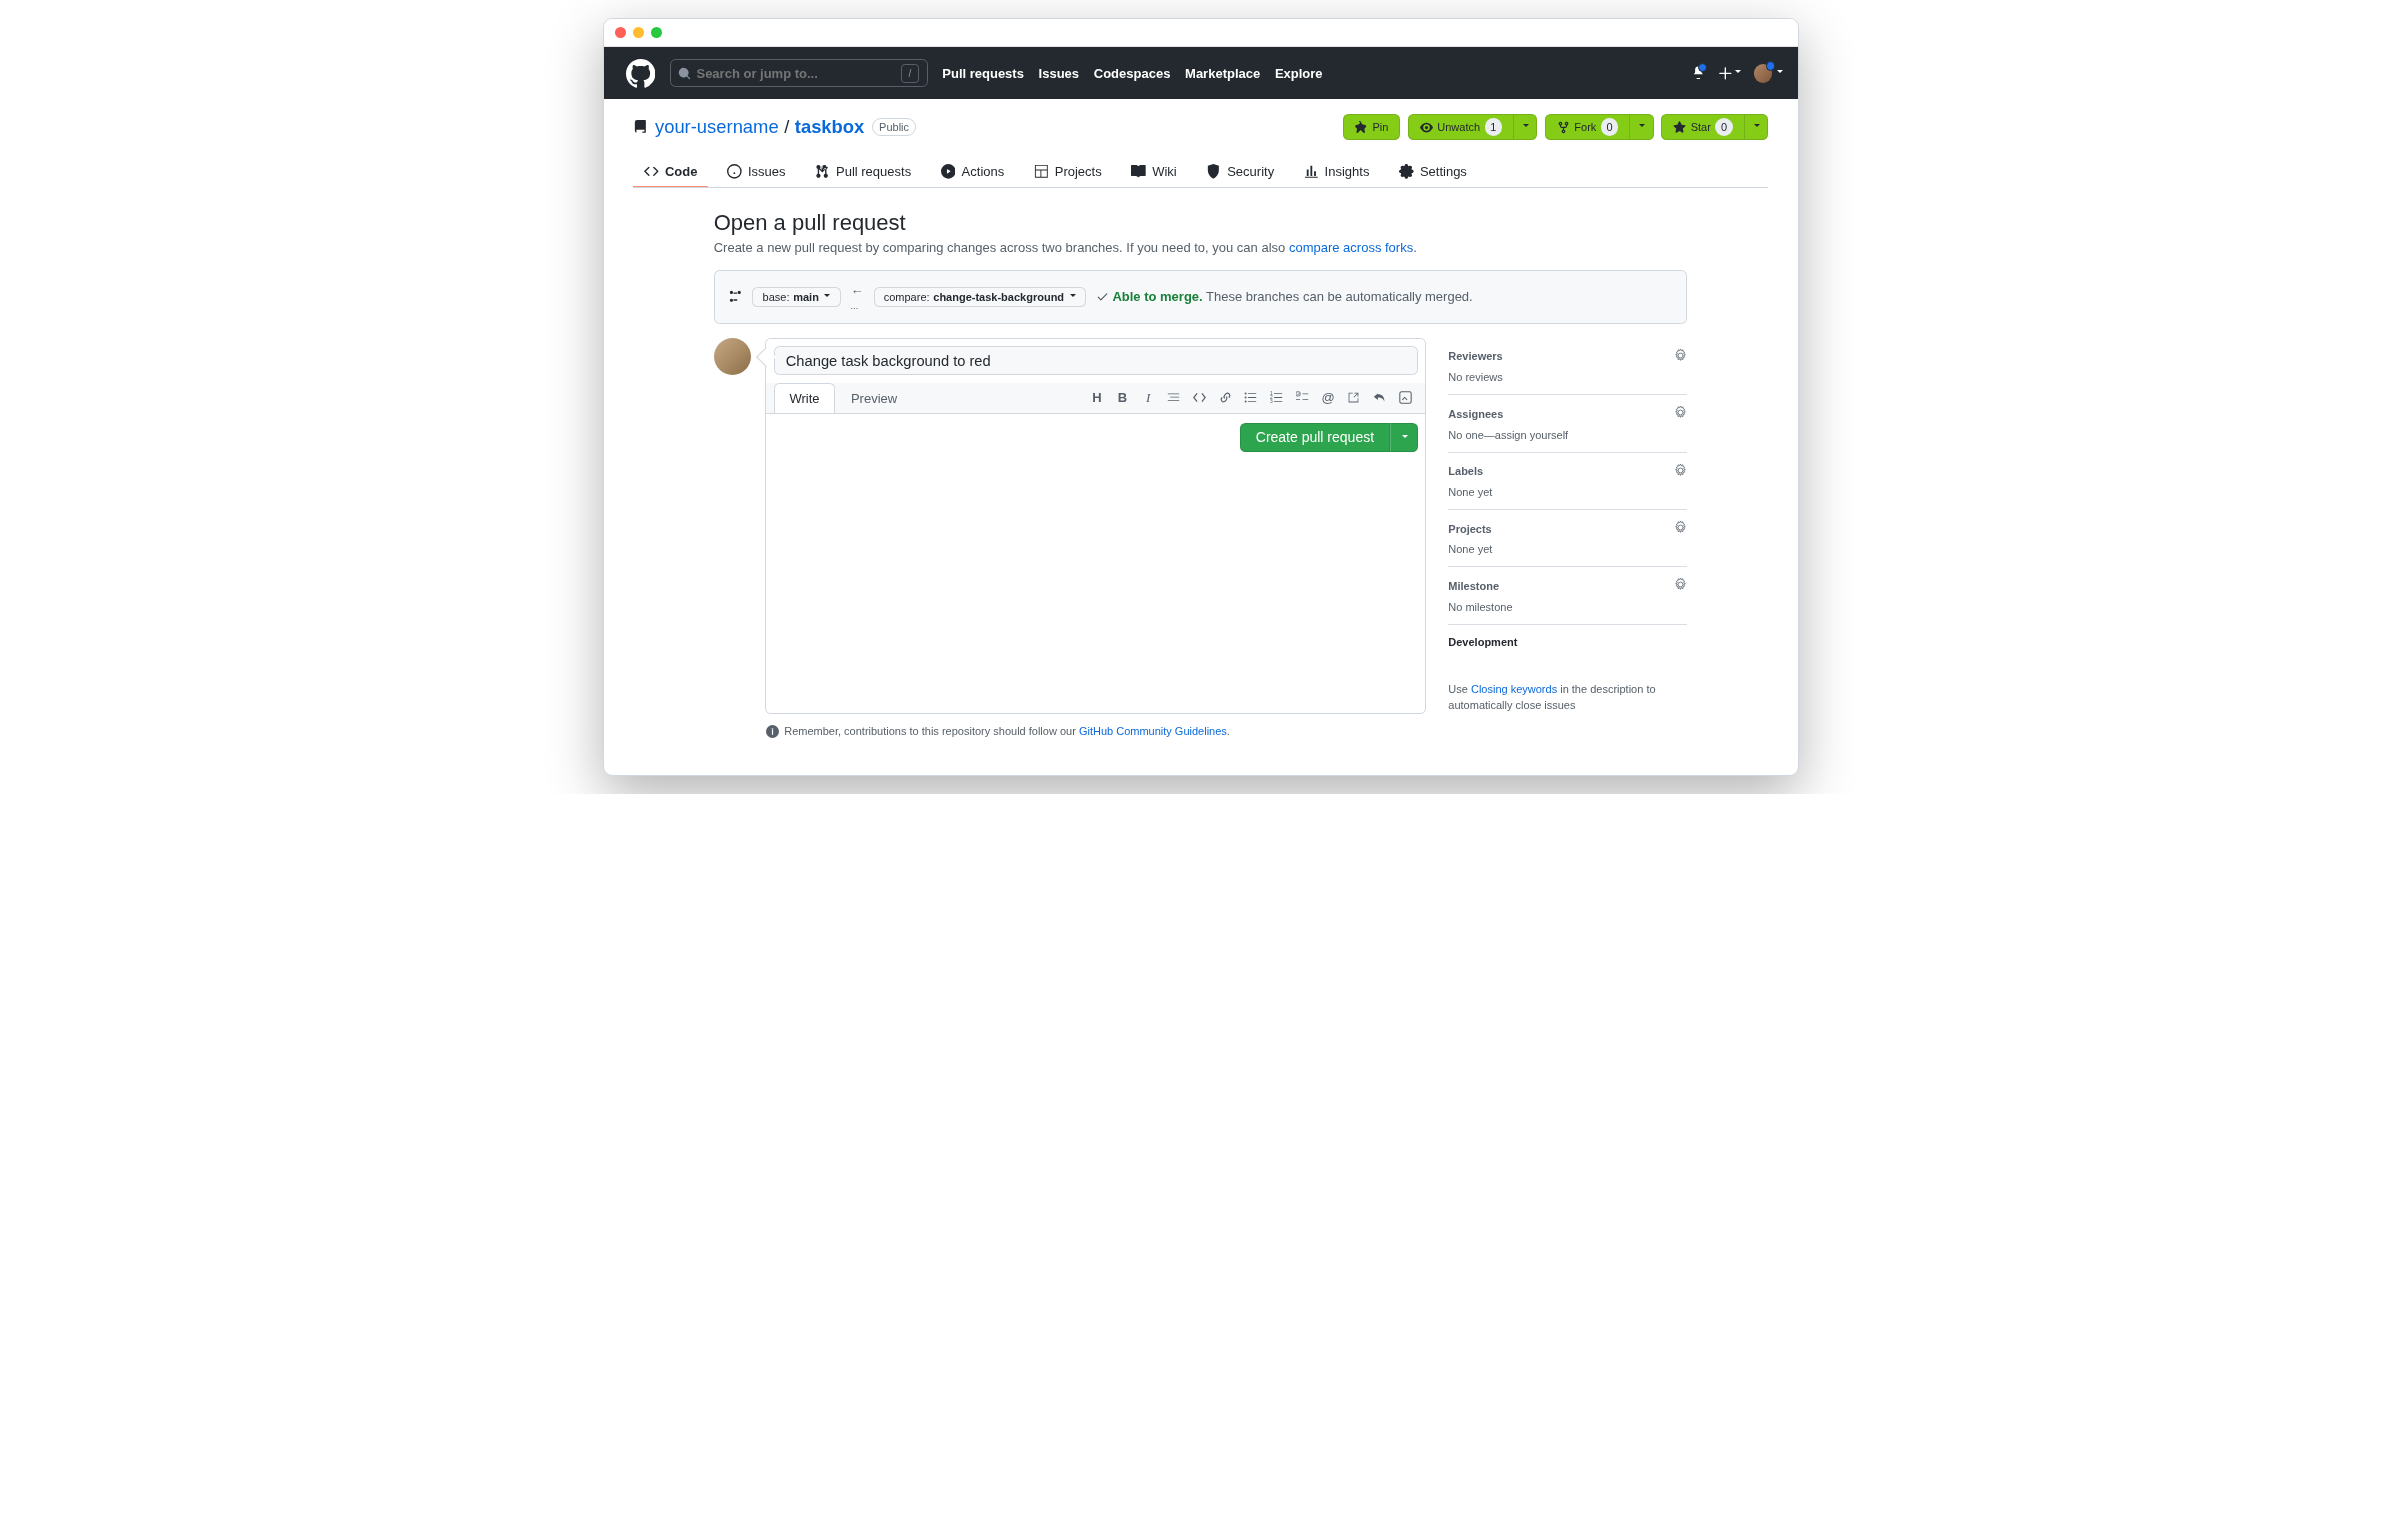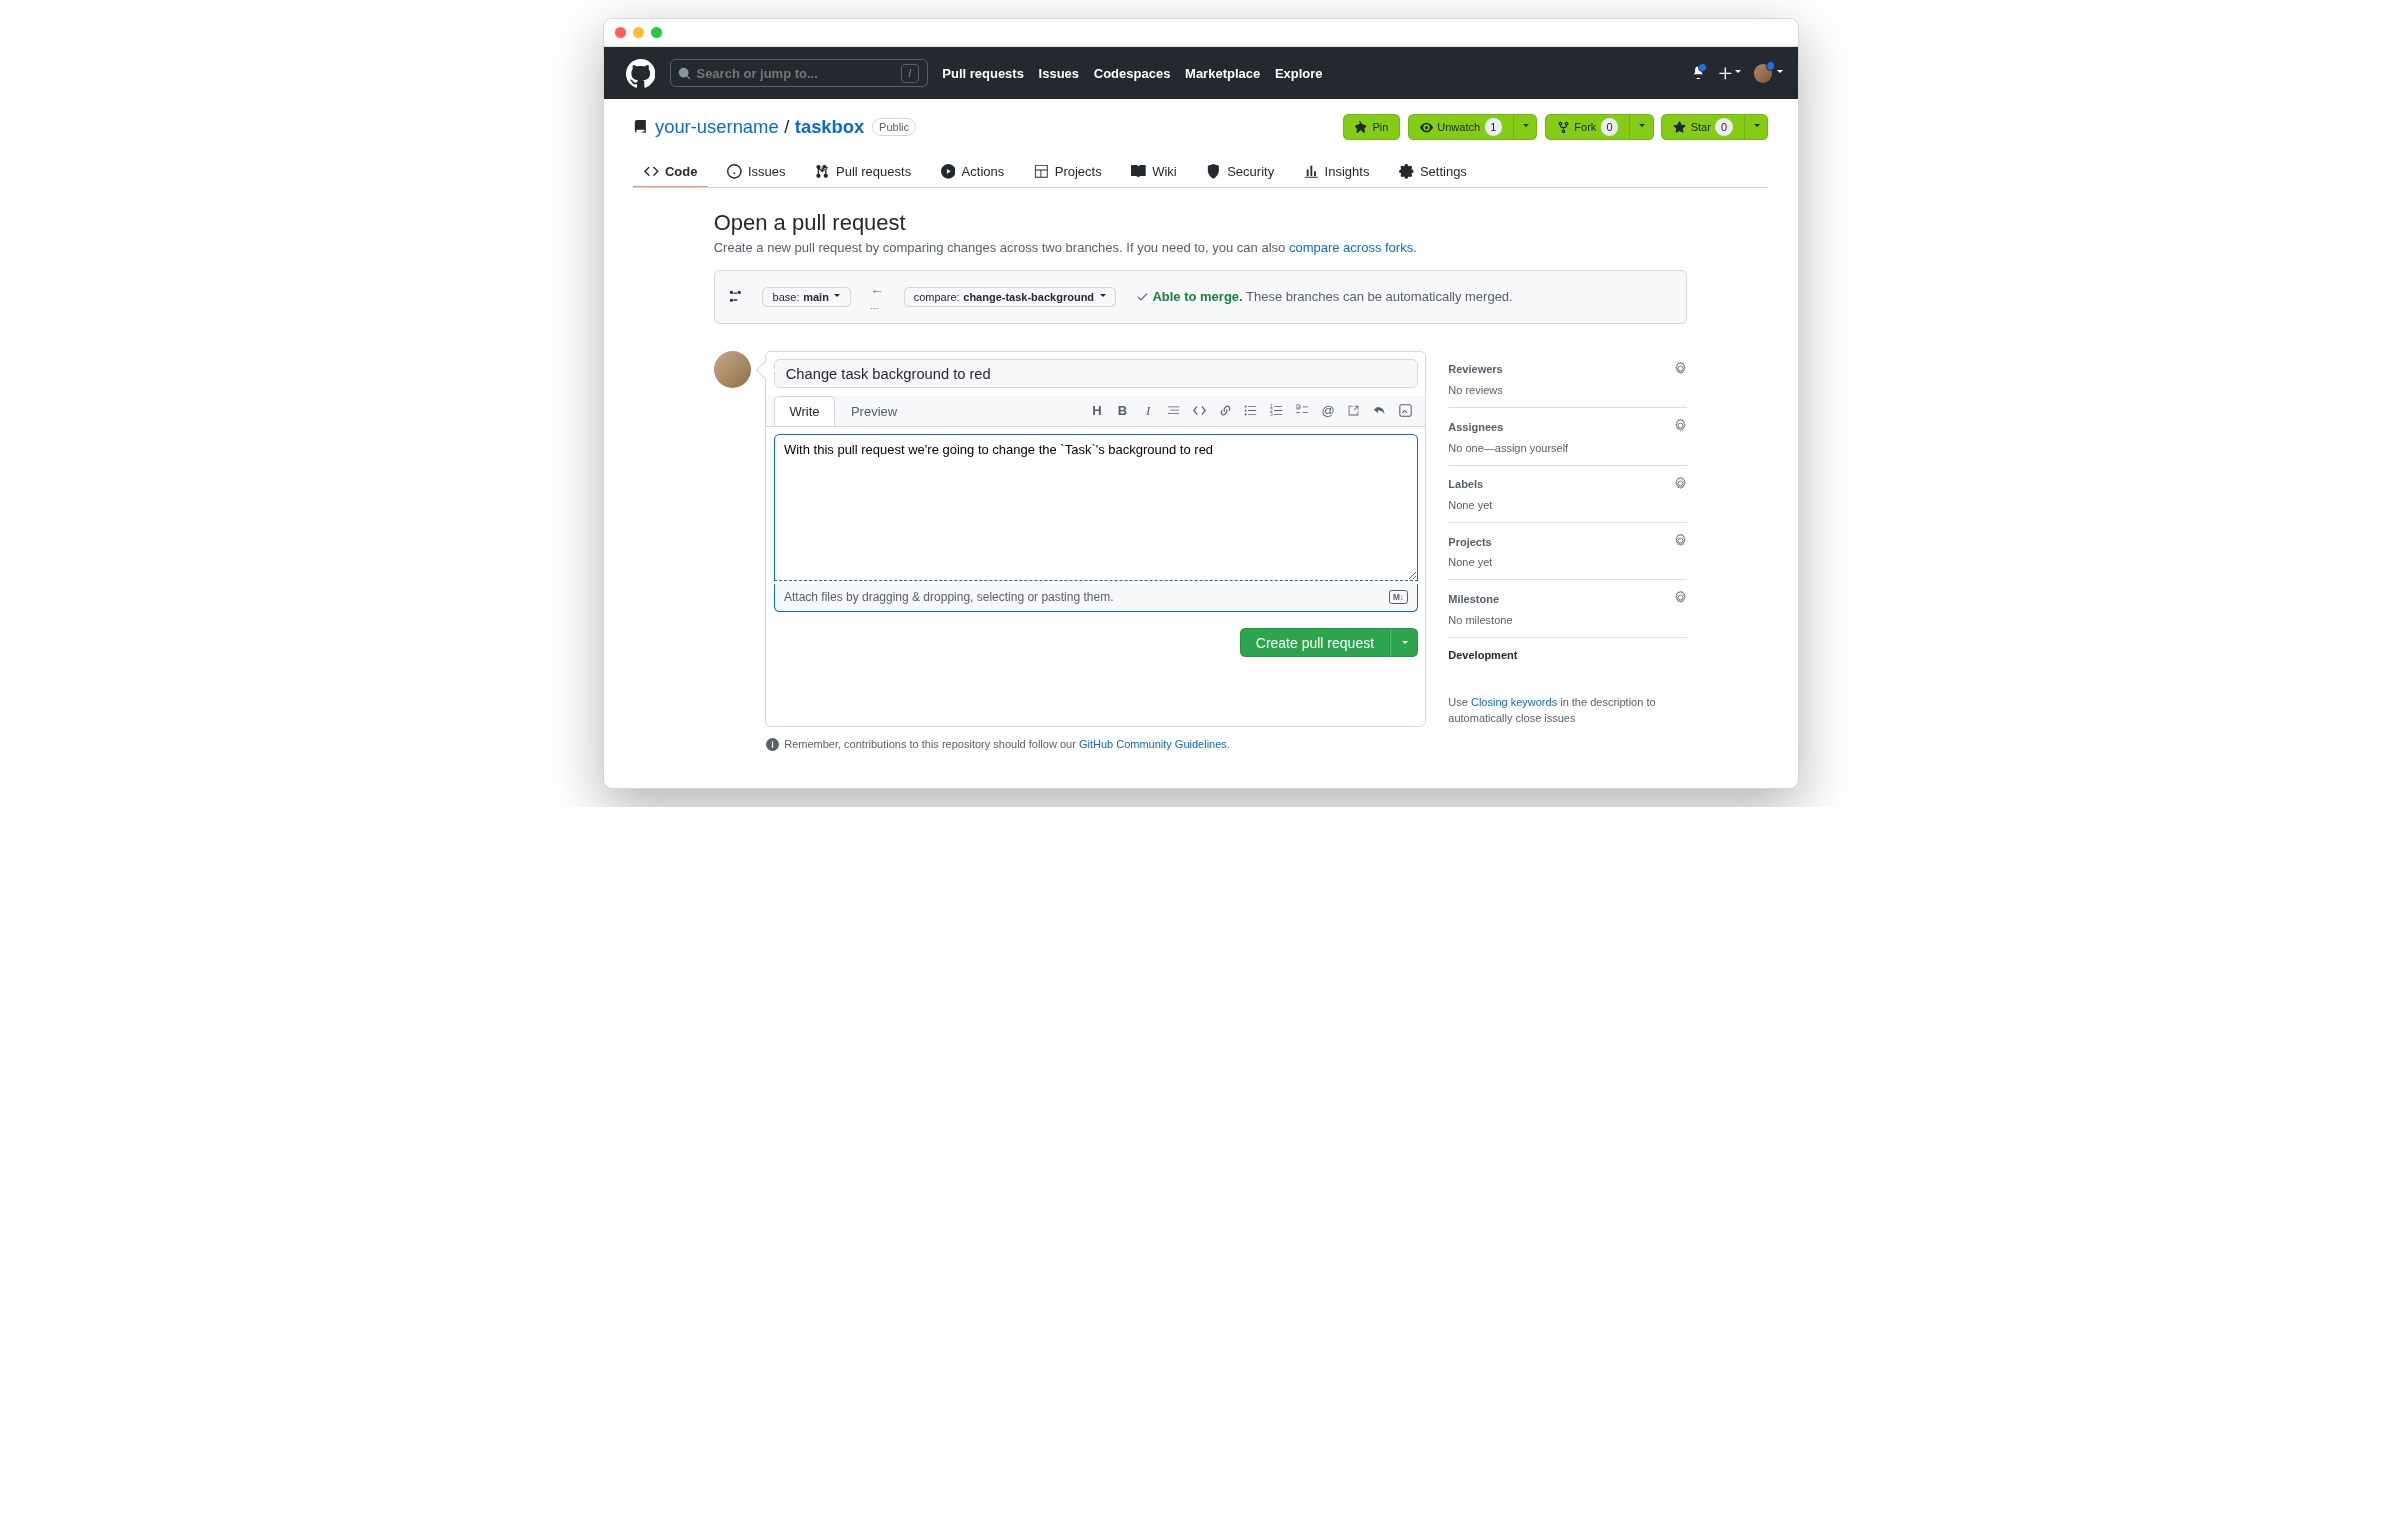--- a/index.html
+++ b/index.html
@@ -39,21 +39,21 @@
 .repo-tabs { display: flex; gap: 7.4px; margin-top: 16.6px; border-bottom: 0.9px solid #d0d7de; }
 .repo-tab { display: flex; align-items: center; gap: 6.4px; padding: 7.4px 11px; font-size: 13px; color: #24292f; cursor: pointer; border-bottom: 1.8px solid transparent; }
 .repo-tab.active { border-bottom-color: #fd8c73; font-weight: 600; }
 .repo-tab svg { fill: #57606a; }
 
 .container { max-width: 1003px; margin: 0 auto; padding: 22px 14.7px 37px; }
 h1.page-title { font-size: 22px; font-weight: 400; margin-bottom: 3.7px; }
 .subtitle { font-size: 13px; color: #57606a; margin-bottom: 14.7px; }
 .subtitle a { color: #0969da; text-decoration: none; }
 
-.range { border: 0.9px solid #d0d7de; border-radius: 5.5px; background: #f6f8fa; padding: 11px 13px; display: flex; align-items: center; gap: 20px; margin-bottom: 27px; }
+.range { border: 0.9px solid #d0d7de; border-radius: 5.5px; background: #f6f8fa; padding: 11px 13px; display: flex; align-items: center; gap: 10px; margin-bottom: 14px; }
 .select-btn { display: inline-flex; align-items: center; gap: 3.7px; background: #f6f8fa; border: 0.9px solid rgba(27,31,36,0.15); border-radius: 5.5px; padding: 2.8px 9.2px; font-size: 11px; color: #24292f; cursor: pointer; }
 .select-btn strong { font-weight: 600; }
 .merge-status { font-size: 13px; color: #57606a; }
 .merge-status .ok { color: #1a7f37; font-weight: 600; }
 .arrow-back { color: #57606a; }
 
 .main-row { display: flex; gap: 22px; }
 .left-col { flex: 1; display: flex; gap: 14.7px; }
 .user-avatar { width: 37px; height: 37px; border-radius: 50%; background: linear-gradient(135deg,#c9a986,#8b6f47); flex-shrink: 0; }
 .comment-box { flex: 1; border: 0.9px solid #d0d7de; border-radius: 5.5px; position: relative; background: #fff; }
@@ -349,27 +349,20 @@
                   </svg>
                 </span>
               <span>
                   <svg class="icon14" viewBox="0 0 16 16">
                     <rect x="1" y="1" width="14" height="14" rx="2" fill="none" stroke="currentColor" stroke-width="1.3"></rect>
                     <path d="M4 11l3-3 3 3" stroke="currentColor" fill="none" stroke-width="1.3"></path>
                   </svg>
                 </span>
             </div>
           </div>
-          <div class="body-wrap">
-            <textarea class="body-ta" style="">With this pull request we're going to change the `Task`'s background to red</textarea>
-            <div class="attach-hint">
-              <span>Attach files by dragging &amp; dropping, selecting or pasting them.</span>
-              <span class="md-help">M↓</span>
-            </div>
-          </div>
           <div class="submit-row">
             <button class="btn-primary">Create pull request</button>
             <button class="btn-primary-drop"><span class="caret" style="border-top-color:#fff;"></span></button>
           </div>
         </div>
       </div>
 
       <div class="sidebar">
         <div class="side-block">
           <div class="side-head">

